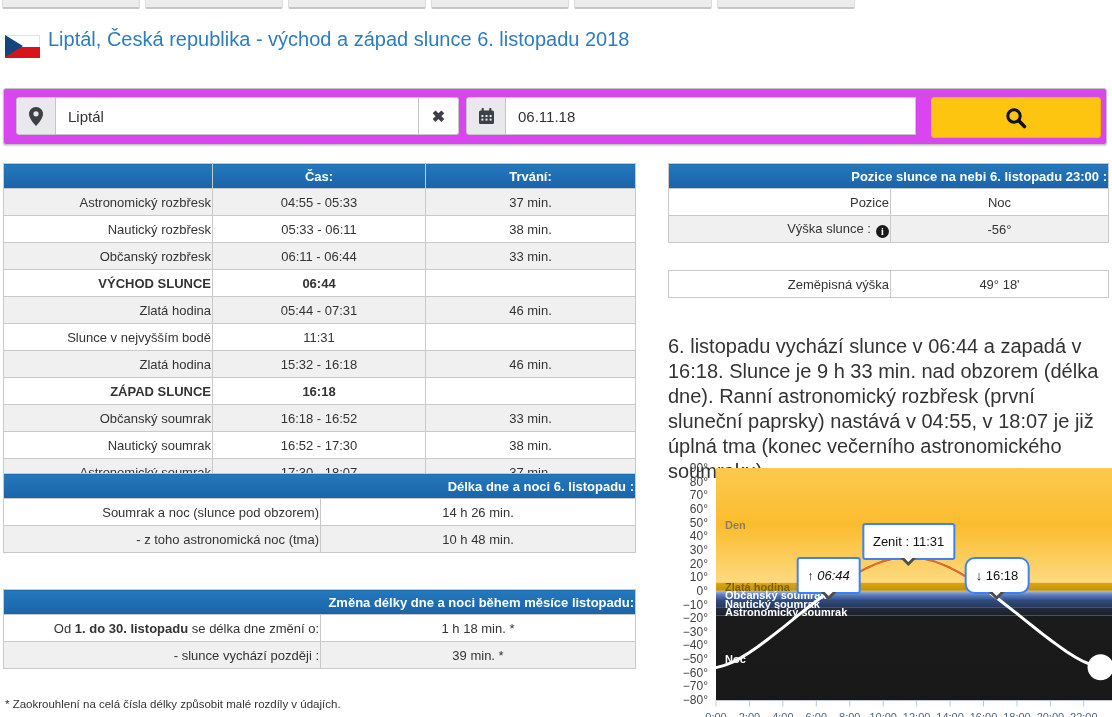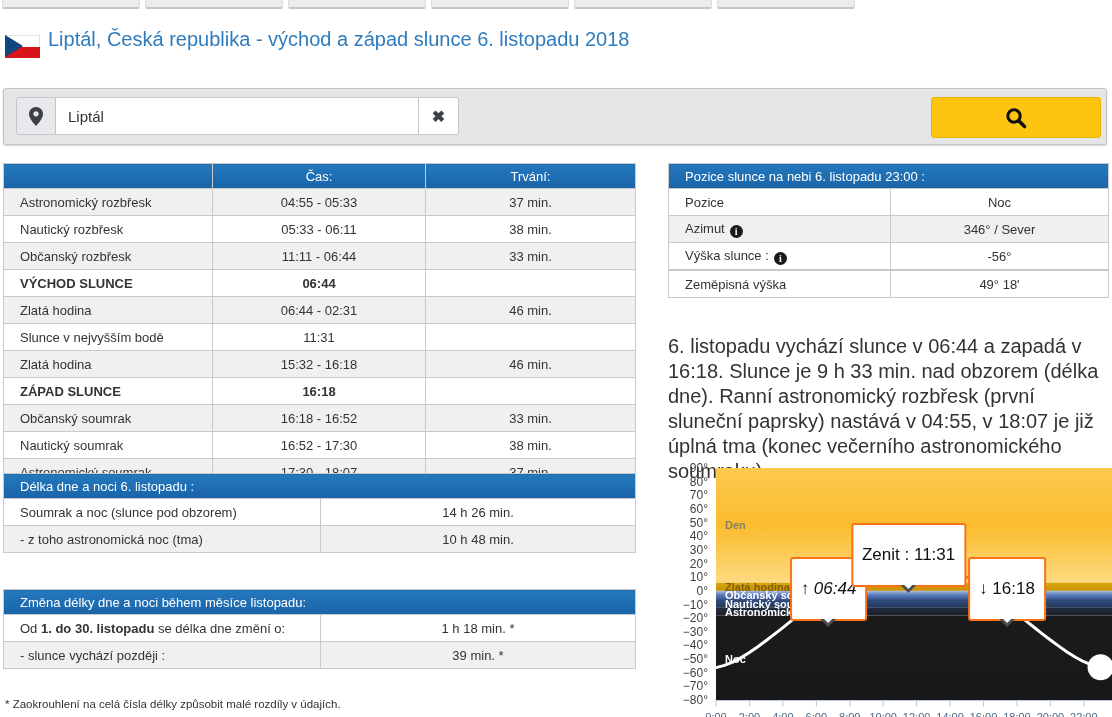--- a/index.html
+++ b/index.html
@@ -13,38 +13,38 @@
 
   
   .flag{position:absolute;left:5px;top:35px;width:35px;height:23px;overflow:hidden}
   .flag .white{position:absolute;left:0;top:0;width:100%;height:50%;background:#fff;border:1px solid #e2e2e2;border-bottom:none;box-sizing:border-box}
   .flag .red{position:absolute;left:0;bottom:0;width:100%;height:50%;background:#d7141a}
   .flag .blue{position:absolute;left:0;top:0;width:0;height:0;
        border-top:11.5px solid transparent;border-bottom:11.5px solid transparent;border-left:18px solid #11457e}
   .page-title{position:absolute;left:48px;top:28px;font-size:20px;color:#2e7cbe;white-space:nowrap}
 
   
-  .searchbar{position:absolute;left:3px;top:88px;width:1102px;height:55px;background:#e5e5e5;
+  .searchbar{position:absolute;left:3px;top:88px;width:1102px;height:55px;background:#d946ef;
        border:1px solid #c3c3c3;border-radius:3px;box-shadow:0 1px 2px rgba(0,0,0,.18)}
   .igroup{position:absolute;top:8px;height:38px;display:flex}
   .addon{width:40px;background:#e9e9ed;border:1px solid #c6c6c6;border-radius:3px 0 0 3px;
        display:flex;align-items:center;justify-content:center;box-sizing:border-box}
   .tfield{border:1px solid #c6c6c6;border-left:none;font-size:15px;padding:0 12px;color:#333;
        outline:none;background:#fff;font-family:"Liberation Sans",sans-serif;box-sizing:border-box;height:38px}
   .clearbtn{width:40px;background:#fff;border:1px solid #c6c6c6;border-left:none;border-radius:0 3px 3px 0;
        display:flex;align-items:center;justify-content:center;font-size:16px;font-weight:bold;color:#3c4147;
        cursor:pointer;box-sizing:border-box}
   .searchbtn{position:absolute;left:927px;top:8px;width:168px;height:39px;background:#fdc510;
        border:1px solid #efb400;border-radius:3px;display:flex;align-items:center;justify-content:center;cursor:pointer}
 
   
   table{border-collapse:collapse;font-size:13px;table-layout:fixed;color:#333}
   td,th{border:1px solid #c9c9c9;overflow:hidden;white-space:nowrap}
-  th{background:linear-gradient(180deg,#2478bd,#1a64a8);color:#fff;font-weight:normal;height:22px}
-  .t-left{padding-left:16px;text-align:left}
+  th{background:linear-gradient(180deg,#2478bd,#1a64a8);color:#fff;font-weight:bold;height:22px}
+  .t-left{padding-left:16px;text-align:right}
   .t-center{text-align:center}
   td{height:24px}
   .zebra tbody tr:nth-child(odd) td{background:#f0f0f0}
   .zebra2 tbody tr:nth-child(even) td{background:#f0f0f0}
   .bold-row td{font-weight:bold}
   #sun-table{position:absolute;left:3px;top:163px;width:632px}
   #daylen-table{position:absolute;left:3px;top:473px;width:632px}
   #change-table{position:absolute;left:3px;top:589px;width:632px}
   #position-table{position:absolute;left:668px;top:163px;width:440px}
   #coords-table{position:absolute;left:668px;top:270px;width:440px}
@@ -52,22 +52,22 @@
 
   .info-icon{display:inline-flex;align-items:center;justify-content:center;width:13px;height:13px;
        border-radius:50%;background:#1a1a1a;color:#fff;font-size:10px;font-weight:bold;
        font-family:"Liberation Serif",serif;margin-left:5px;vertical-align:-2px;cursor:pointer}
 
   .summary{position:absolute;left:668px;top:334px;width:444px;font-size:20px;line-height:25px;color:#333}
 
   
   #chart{position:absolute;left:660px;top:455px;width:452px;height:262px}
   #chart svg{position:absolute;left:0;top:0}
-  .callout{position:absolute;background:#fff;border:2px solid #f97316;border-radius:3px;
-       padding:20px 9px;font-size:17px;color:#111;white-space:nowrap;transform:translateX(-50%);z-index:3}
+  .callout{position:absolute;background:#fff;border:2px solid #3b82f6;border-radius:3px;
+       padding:9px 9px;font-size:13px;color:#111;white-space:nowrap;transform:translateX(-50%);z-index:3}
   .callout::after{content:"";position:absolute;left:50%;transform:translateX(-50%);top:100%;
        border:8px solid transparent;border-top-color:#4d4d4d;border-bottom:none}
   .callout::before{content:"";position:absolute;left:50%;transform:translateX(-50%);top:100%;margin-top:-2px;
        border:6px solid transparent;border-top-color:#fff;border-bottom:none;z-index:1}
 </style>
 </head>
 <body>
 
 <div class="tabs">
   <div class="tab"></div>
@@ -91,20 +91,38 @@
       <svg width="14" height="19" viewBox="0 0 14 19">
           <path d="M7 0C3.1 0 0 3.1 0 7c0 5 7 12 7 12s7-7 7-12C14 3.1 10.9 0 7 0z" fill="#3c4147"></path>
           <circle cx="7" cy="6.8" r="2.6" fill="#e9e9ed"></circle>
         </svg>
     </div>
     <input class="tfield" style="width: 363px;" type="text" value="Liptál">
     <div class="clearbtn">
       <span>✖</span>
     </div>
   </div>
+  <div class="igroup" style="left:462px">
+    <div class="addon">
+      <svg width="17" height="17" viewBox="0 0 17 17">
+        <rect x="1" y="2.5" width="15" height="13.5" rx="1.5" fill="#3c4147"></rect>
+        <rect x="3.6" y="0" width="2.2" height="4.4" rx="0.8" fill="#3c4147"></rect>
+        <rect x="11.2" y="0" width="2.2" height="4.4" rx="0.8" fill="#3c4147"></rect>
+        <g fill="#e9e9ed">
+          <rect x="3.4" y="7" width="2" height="2"></rect>
+            <rect x="7.5" y="7" width="2" height="2"></rect>
+            <rect x="11.6" y="7" width="2" height="2"></rect>
+          <rect x="3.4" y="10.6" width="2" height="2"></rect>
+            <rect x="7.5" y="10.6" width="2" height="2"></rect>
+            <rect x="11.6" y="10.6" width="2" height="2"></rect>
+        </g>
+      </svg>
+    </div>
+    <input class="tfield" style="width: 410px;" type="text" value="06.11.18">
+  </div>
   <div class="searchbtn">
     <svg width="24" height="24" viewBox="0 0 24 24">
       <circle cx="10" cy="10" r="6.2" fill="none" stroke="#111" stroke-width="3"></circle>
       <line x1="14.8" y1="14.8" x2="20.5" y2="20.5" stroke="#111" stroke-width="3.6" stroke-linecap="round"></line>
     </svg>
   </div>
 </div>
 
 <table id="sun-table" class="zebra">
   <colgroup>
@@ -125,31 +143,31 @@
         <td class="t-center">04:55 - 05:33</td>
         <td class="t-center">37 min.</td>
       </tr>
     <tr>
         <td class="t-left">Nautický rozbřesk</td>
         <td class="t-center">05:33 - 06:11</td>
         <td class="t-center">38 min.</td>
       </tr>
     <tr>
         <td class="t-left">Občanský rozbřesk</td>
-        <td class="t-center">11:11 - 06:44</td>
+        <td class="t-center">06:11 - 06:44</td>
         <td class="t-center">33 min.</td>
       </tr>
     <tr class="bold-row">
         <td class="t-left">VÝCHOD SLUNCE</td>
         <td class="t-center">06:44</td>
         <td class="t-center"></td>
       </tr>
     <tr>
         <td class="t-left">Zlatá hodina</td>
-        <td class="t-center">06:44 - 02:31</td>
+        <td class="t-center">05:44 - 07:31</td>
         <td class="t-center">46 min.</td>
       </tr>
     <tr>
         <td class="t-left">Slunce v nejvyšším bodě</td>
         <td class="t-center">11:31</td>
         <td class="t-center"></td>
       </tr>
     <tr>
         <td class="t-left">Zlatá hodina</td>
         <td class="t-center">15:32 - 16:18</td>
@@ -232,24 +250,20 @@
   <thead>
       <tr>
         <th colspan="2" class="t-left">Pozice slunce na nebi 6. listopadu 23:00 :</th>
       </tr>
     </thead>
   <tbody>
     <tr>
         <td class="t-left">Pozice</td>
         <td class="t-center">Noc</td>
       </tr>
-    <tr>
-      <td class="t-left"><span>Azimut</span><span class="info-icon">i</span></td>
-      <td class="t-center">346° / Sever</td>
-    </tr>
     <tr>
       <td class="t-left"><span>Výška slunce :</span><span class="info-icon">i</span></td>
       <td class="t-center">-56°</td>
     </tr>
   </tbody>
 </table>
 
 <table id="coords-table">
   <colgroup>
       <col style="width:222px">
@@ -352,14 +366,14 @@
       <text x="48" y="167.15" text-anchor="end" font-size="12" fill="#3f3f3f" font-family="&quot;Liberation Sans&quot;,sans-serif">−20°</text>
       <text x="48" y="180.8" text-anchor="end" font-size="12" fill="#3f3f3f" font-family="&quot;Liberation Sans&quot;,sans-serif">−30°</text>
       <text x="48" y="194.45" text-anchor="end" font-size="12" fill="#3f3f3f" font-family="&quot;Liberation Sans&quot;,sans-serif">−40°</text>
       <text x="48" y="208.1" text-anchor="end" font-size="12" fill="#3f3f3f" font-family="&quot;Liberation Sans&quot;,sans-serif">−50°</text>
       <text x="48" y="221.75" text-anchor="end" font-size="12" fill="#3f3f3f" font-family="&quot;Liberation Sans&quot;,sans-serif">−60°</text>
       <text x="48" y="235.4" text-anchor="end" font-size="12" fill="#3f3f3f" font-family="&quot;Liberation Sans&quot;,sans-serif">−70°</text>
       <text x="48" y="249.05" text-anchor="end" font-size="12" fill="#3f3f3f" font-family="&quot;Liberation Sans&quot;,sans-serif">−80°</text>
     </svg>
 <div class="callout" style="left: 168.526px; top: 101.85px; font-style: italic;">↑ 06:44</div>
     <div class="callout" style="left: 248.614px; top: 68.1345px;">Zenit : 11:31</div>
-    <div class="callout" style="left: 347px; top: 101.85px;">↓ 16:18</div>
+    <div class="callout" style="left: 337px; top: 101.85px; border-radius: 10px;">↓ 16:18</div>
   </div>
 
 </body></html>

